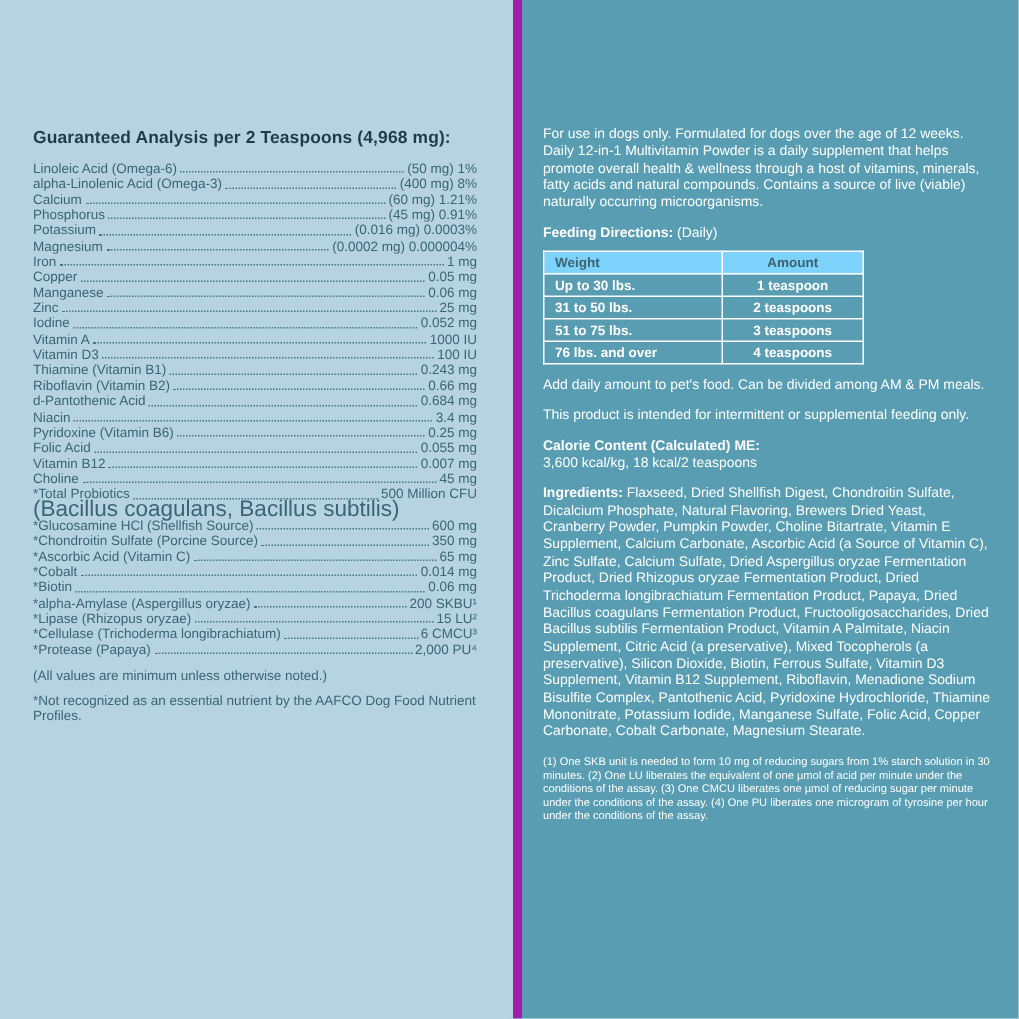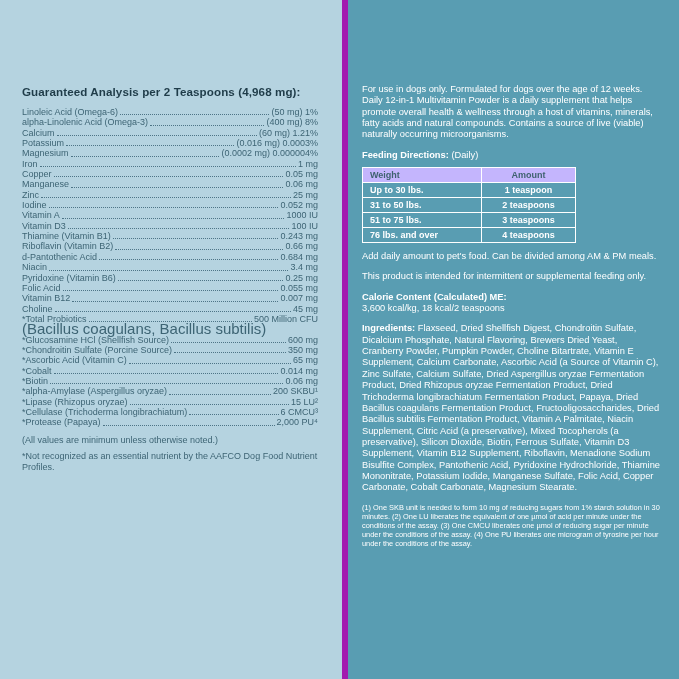--- a/index.html
+++ b/index.html
@@ -52,21 +52,21 @@
   .feed-table {
     border-collapse:collapse;
     width:214px; margin:0 0 8px 0;
     font-size:9px;
   }
   .feed-table th, .feed-table td {
     border:1.5px solid #ffffff;
     padding:1.5px 7px; height:11px;
   }
   .feed-table thead th {
-    background:#c4b5fd; color:#3f626f; font-weight:bold;margin-left:12px;
+    background:#7dd3fc; color:#3f626f; font-weight:bold;margin-left:12px;
   }
   .feed-table .col-w { text-align:left; width:104px; }
   .feed-table .col-a { text-align:center; }
   .feed-table td { color:#ffffff; font-weight:bold; background:transparent; }
 
   .cal span { display:block; }
   .footnotes {
     font-size:7.4px !important; line-height:9px !important;
     margin-top:2px !important;
   }
@@ -92,20 +92,25 @@
           <span class="ga-leader"></span>
           <span class="ga-value">(400 mg) 8%</span>
         </div>
 
         <div class="ga-row">
           <span class="ga-name">Calcium</span>
           <span class="ga-leader"></span>
           <span class="ga-value">(60 mg) 1.21%</span>
         </div>
 
+        <div class="ga-row">
+          <span class="ga-name">Phosphorus</span>
+          <span class="ga-leader"></span>
+          <span class="ga-value">(45 mg) 0.91%</span>
+        </div>
 
         <div class="ga-row">
           <span class="ga-name">Potassium</span>
           <span class="ga-leader"></span>
           <span class="ga-value">(0.016 mg) 0.0003%</span>
         </div>
 
         <div class="ga-row">
           <span class="ga-name">Magnesium</span>
           <span class="ga-leader"></span>

